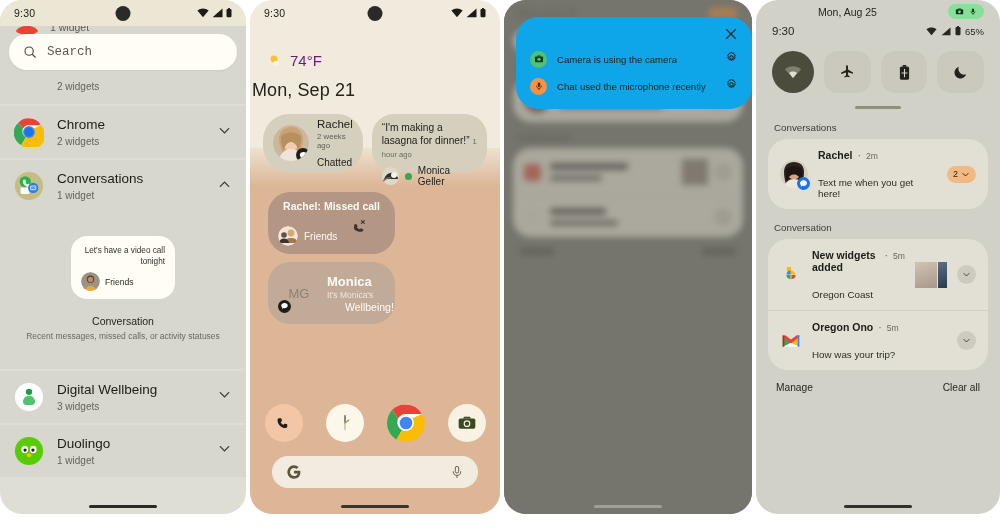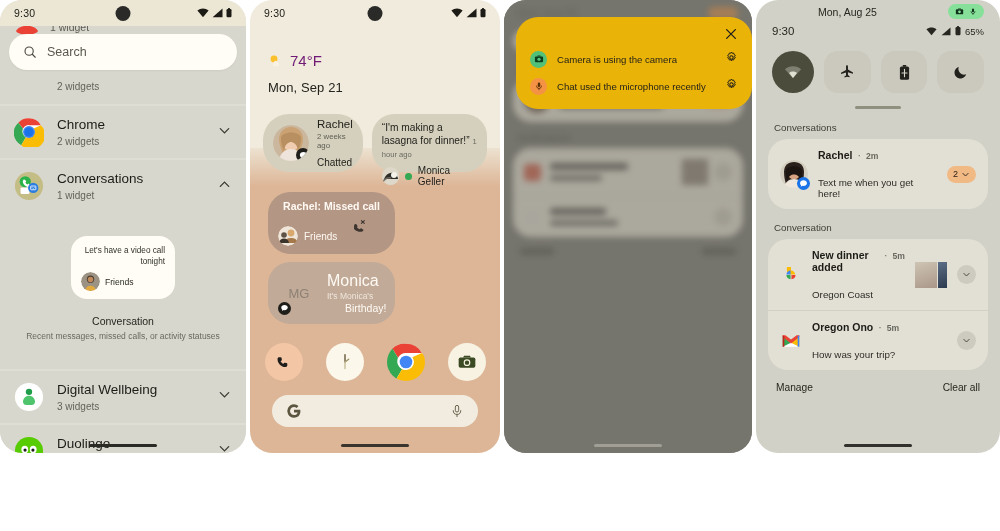--- a/index.html
+++ b/index.html
@@ -6,21 +6,21 @@
   html, body {
     width: 1000px; height: 531px;
     background: #ffffff;
     font-family: "Liberation Sans", sans-serif;
     overflow: hidden;
   }
   .stage { position: relative; width: 1000px; height: 531px; display: flex; gap: 0; background:#fff; }
 
   .phone {
     position: relative;
-    width: 246px; height: 453px;
+    width: 246px; height: 514px;
     overflow: hidden;
     flex: 0 0 auto;
   }
   .phone.p1 { width: 246px; }
   .phone.p2 { width: 250px; margin-left: 4px; }
   .phone.p3 { width: 248px; margin-left: 4px; }
   .phone.p4 { width: 244px; margin-left: 4px; }
 
   .screen {
     position: absolute; inset: 0;
@@ -70,21 +70,21 @@
     width: 32px; height: 3px; border-radius: 2px; background: #4c4b45;
   }
 
   .searchbar {
     position: absolute; top: 34px; left: 9px; right: 9px;
     height: 36px; border-radius: 20px; background: #fffdf5;
     display: flex; align-items: center; gap: 10px; padding: 0 14px;
     z-index: 4;
     box-shadow: 0 1px 2px rgba(0,0,0,.05);
   }
-  .searchbar .ph { font-size: 12.5px; color: #5a5950; }
+  .searchbar .ph { font-size: 12.5px; color: #5a5950; font-family: Liberation Mono, monospace; }
 
   .p1-list { position: absolute; top: 26px; left: 0; right: 0; bottom: 0; overflow: hidden; }
   .wrow {
     background: #d8d7ce;
     margin: 0 0 2px 0;
     padding: 10px 14px;
     display: flex; align-items: center; gap: 13px;
     min-height: 52px;
   }
   .wicon { width: 30px; height: 30px; flex: 0 0 auto; position: relative; }
@@ -131,21 +131,21 @@
       repeating-linear-gradient(62deg, rgba(236,206,180,.5) 0px, rgba(198,152,120,.4) 17px, rgba(243,221,200,.45) 31px),
       linear-gradient(180deg, #e9c7ab 0%, #d8ad8c 38%, #e3c3a8 62%, #d3a display 100%);
     background-color: #ddb697;
   }
   .wall-top-fade {
     position: absolute; left:0; right:0; top:140px; height: 46px;
     background: linear-gradient(180deg, #f0ebdc 0%, rgba(240,235,220,.0) 100%);
   }
   .weather { position: absolute; top: 52px; left: 18px; display: flex; align-items: center; gap: 7px; }
   .weather .temp { font-size: 15px; color: #701a75; }
-  .dateline { position: absolute; top: 80px; left: 18px; font-size: 13px; color: #24231e; letter-spacing: .1px;}
+  .dateline { position: absolute; top: 80px; left: 2px; font-size: 18px; color: #24231e; letter-spacing: .1px;}
 
   .chips { position: absolute; top: 114px; left: 13px; right: 13px; display: flex; gap: 9px; }
   .chip-rachel {
     width: 108px; height: 58px; border-radius: 26px; background: #d5d0bd;
     display: flex; align-items: center; gap: 8px; padding: 0 10px;
   }
   .chip-rachel .avt { width: 36px; height: 36px; border-radius: 50%; position: relative; overflow: hidden; flex:0 0 auto;}
   .chip-rachel .badge {
     position: absolute; right: -1px; bottom: -1px; width: 14px; height: 14px;
     border-radius: 50%; background: #1f1e1a; display:flex; align-items:center; justify-content:center;
@@ -176,21 +176,21 @@
 
   .widget-monica {
     position: absolute; top: 262px; left: 18px; width: 127px; height: 62px;
     border-radius: 22px; background: rgba(184,168,152,.78); padding: 8px 10px;
     display: flex; align-items: center; gap: 7px;
   }
   .widget-monica .mono {
     width: 42px; height: 42px; flex: 0 0 auto; display:flex; align-items:center; justify-content:center;
     color:#8d8174; font-size: 13px; font-weight: 500;
   }
-  .widget-monica .nm { font-size: 16px; color: #fffaf4; font-weight: 400; }
+  .widget-monica .nm { font-size: 13px; color: #fffaf4; font-weight: 700; }
   .widget-monica .st { font-size: 8.5px; color: #efe5db; margin-top:1px;}
   .widget-monica .bd { font-size: 10.5px; color: #fffaf4; font-weight:500; margin-top:1px; display:flex; align-items:center; gap:4px;}
 
   .dock { position: absolute; left: 0; right: 0; bottom: 72px; display: flex; justify-content: center; gap: 23px; }
   .dock .app { width: 38px; height: 38px; border-radius: 50%; display:flex; align-items:center; justify-content:center; position:relative; overflow:hidden;}
   .gsearch {
     position: absolute; left: 22px; right: 22px; bottom: 26px; height: 32px;
     border-radius: 18px; background: #f1ecdf; display: flex; align-items: center;
     padding: 0 14px; justify-content: space-between;
   }
@@ -212,21 +212,21 @@
   .bl-row { padding: 11px; display:flex; align-items:center; gap:9px;}
   .bl-row + .bl-row { border-top: 1px solid rgba(0,0,0,.07); }
   .bl-ico { width: 17px; height:17px; border-radius:4px; background:#d3573f; }
   .bl-thumb { width: 26px; height: 26px; background:#8a7f72;}
   .bl-cv { width: 18px; height:18px; border-radius:50%; background:#cfcabb;}
   .bl-foot { display:flex; justify-content:space-between; padding: 11px 16px; }
   .bl-ft { height:7px; width:34px; background:#4f4e47; border-radius:3px;}
 
   .privacy-dialog {
     position: absolute; top: 17px; left: 12px; right: 0;
-    background: #eab308; border-radius: 22px;
+    background: #0ea5e9; border-radius: 22px;
     padding: 10px 14px 14px;
     z-index: 10;
   }
   .pd-close { display:flex; justify-content:flex-end; }
   .pd-row { display: flex; align-items: center; gap: 10px; margin-top: 9px; }
   .pd-ico { width: 17px; height:17px; border-radius:50%; display:flex; align-items:center; justify-content:center; flex:0 0 auto;}
   .pd-ico.cam { background:#51c078; }
   .pd-ico.mic { background:#f59345; }
   .pd-txt { font-size: 9.6px; color: #201f1a; flex: 1 1 auto; }
   .pd-gear { flex: 0 0 auto; color:#201f1a;}
@@ -251,21 +251,21 @@
   .ncard { margin: 0 12px; background: #e2e0d5; border-radius: 20px; overflow: hidden; }
   .nrow { display: flex; align-items: center; gap: 10px; padding: 10px 12px; }
   .nrow + .nrow { border-top: 1px solid rgba(0,0,0,.07); }
   .n-av { width: 28px; height: 28px; border-radius:50%; position:relative; overflow:visible; flex:0 0 auto;}
   .n-av .pic { width:28px; height:28px; border-radius:50%; overflow:hidden; position:relative;}
   .n-av .appbadge { position:absolute; right:-2px; bottom:-2px; width:13px; height:13px; border-radius:50%; background:#1a73e8; display:flex;align-items:center;justify-content:center;}
   .n-ico { width: 22px; height: 22px; flex:0 0 auto; display:flex; align-items:center; justify-content:center;}
   .n-body { flex: 1 1 auto; min-width: 0; }
   .n-title { font-size: 10.5px; color:#1c1b16; font-weight:600; display:flex; align-items:baseline; gap:5px;}
   .n-title .dot { color:#6a6960; font-weight:400;}
-  .n-title .time { font-size: 8.6px; color:#6a6960; font-weight:700;}
+  .n-title .time { font-size: 8.6px; color:#6a6960; font-weight:400;}
   .n-text { font-size: 9.8px; color:#2d2c26; margin-top:16px; }
   .n-count {
     flex:0 0 auto; background:#f1b984; border-radius:11px; height:17px; padding: 0 6px;
     display:flex; align-items:center; gap:3px; font-size:9px; color:#2b2118;
   }
   .n-expand { flex:0 0 auto; width:19px; height:19px; border-radius:50%; background:#cdcbbf; display:flex; align-items:center; justify-content:center; }
   .n-thumbs { flex:0 0 auto; display:flex; gap:1px; }
   .n-thumbs .t1 { width: 22px; height: 26px; background: linear-gradient(160deg,#cfc4b4,#a9978a); }
   .n-thumbs .t2 { width: 9px; height: 26px; background: linear-gradient(160deg,#5c6f86,#2c3a4e); }
   .n-foot { display:flex; justify-content:space-between; padding: 12px 20px 0; }
@@ -555,21 +555,21 @@
         <div>
           <div class="nm">Monica</div>
           <div class="st">It's Monica's</div>
           <div class="bd">
             <span class="ic" style="position:absolute;left:10px;">
               <svg width="13" height="13" viewBox="0 0 14 14">
                   <circle cx="7" cy="7" r="7" fill="#1f1e1a"></circle>
                   <path d="M7 3.2c2 0 3.5 1.2 3.5 2.8S9 8.8 7 8.8a4 4 0 0 1-1-.1l-1.8 1 .4-1.4A2.8 2.8 0 0 1 3.5 6c0-1.6 1.5-2.8 3.5-2.8z" fill="#fff"></path>
                 </svg>
             </span>
-            <span style="margin-left:18px;">Birthday!</span>
+            <span style="margin-left:18px;">Wellbeing!</span>
           </div>
         </div>
       </div>
 
       <div class="dock">
         <div class="app" style="background:#f3c6a5;">
           <svg width="19" height="19" viewBox="0 0 22 22">
               <path d="M4.2 6.2c-.4 2.3.3 5 2.6 7.3s5 3 7.3 2.6c.8-.2 1.3-1 1.3-1.8v-1.7c0-.6-.4-1-1-1.1l-2-.3c-.5-.1-1 .1-1.2.6l-.5.9a9 9 0 0 1-3.1-3.1l.9-.5c.5-.2.7-.7.6-1.2l-.3-2c-.1-.6-.5-1-1.1-1H6c-.8 0-1.6.5-1.8 1.3z" fill="#1f1e1a"></path>
             </svg>
         </div>
@@ -829,21 +829,21 @@
             <svg width="20" height="20" viewBox="0 0 24 24">
               <path d="M12 2.5c2.8 0 5 2.2 5 5v4h-5z" fill="#fbbc05" transform="rotate(180 12 7)"></path>
               <path d="M12 11.5V6.5c2.8 0 5 2.3 5 5z" fill="#fbbc05"></path>
               <path d="M12.5 12h5c0 2.8-2.2 5-5 5z" fill="#ea4335"></path>
               <path d="M11.5 12v5c-2.8 0-5-2.2-5-5z" fill="#34a853"></path>
               <path d="M11.5 11.5h-5c0-2.7 2.2-5 5-5z" fill="#4285f4"></path>
             </svg>
           </div>
           <div class="n-body">
             <div class="n-title">
-              <span>New dinner added</span>
+              <span>New widgets added</span>
               <span class="dot">·</span>
               <span class="time">5m</span>
             </div>
             <div class="n-text">Oregon Coast</div>
           </div>
           <div class="n-thumbs">
             <div class="t1"></div>
             <div class="t2"></div>
           </div>
           <div class="n-expand">

